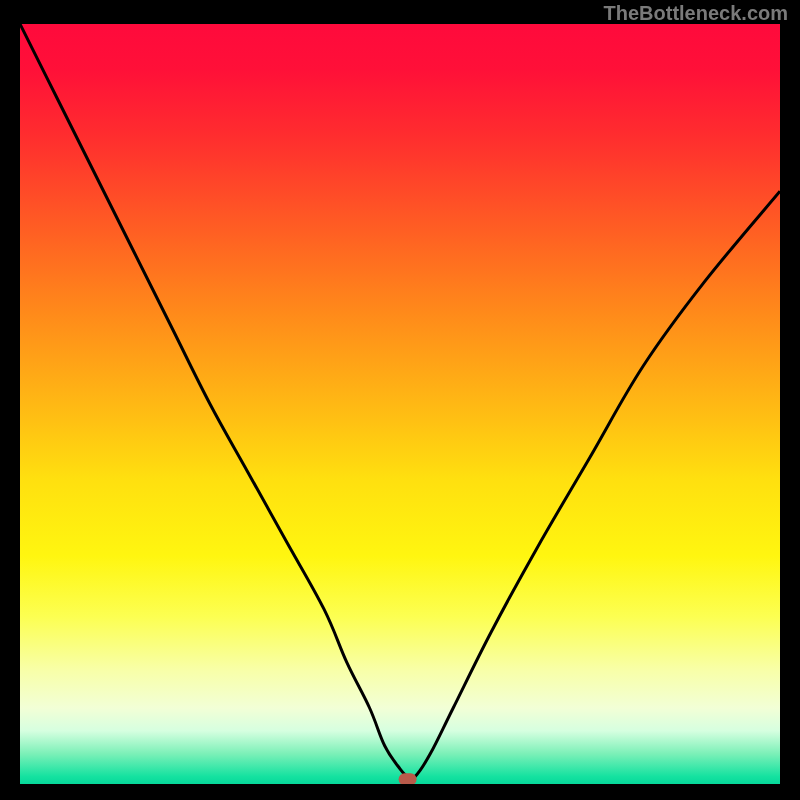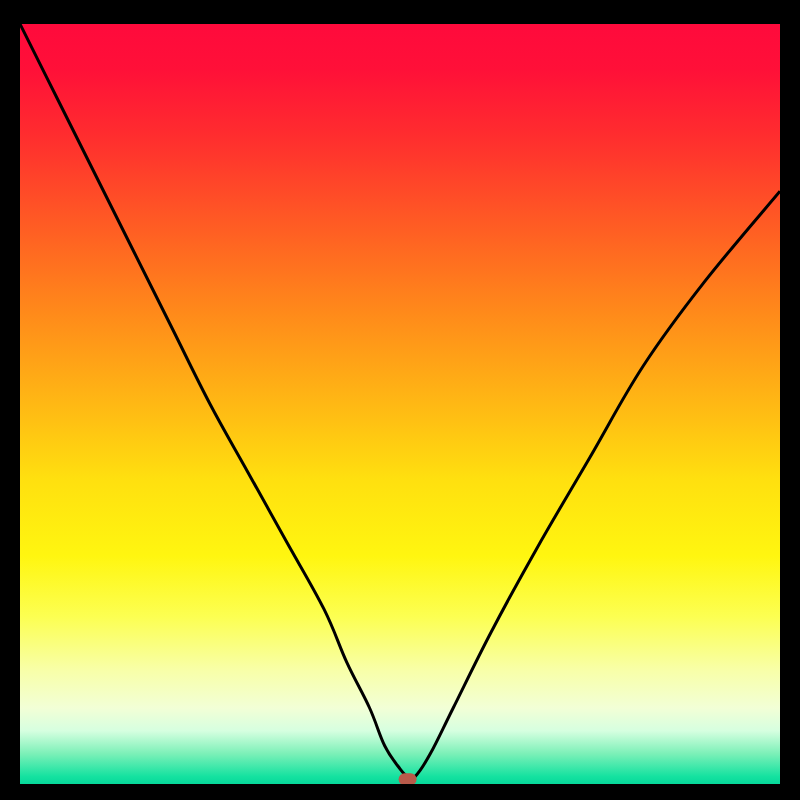--- a/index.html
+++ b/index.html
@@ -66,19 +66,20 @@
     font-weight: 600;
     color: #7a7a7a;
     pointer-events: none;
     user-select: none;
   }
 </style>
 </head>
 <body>
 
 <div class="chart-wrap">
+  <div class="watermark">TheBottleneck.com</div>
   <div class="plot-area">
     <svg class="curve-svg" viewBox="0 0 760 760" preserveAspectRatio="none">
       <path id="curve-path" class="curve-path" d="M 0 0 C 6.84 13.68, 24.32 48.64, 38 76 C 51.68 103.36, 62.32 124.64, 76 152 C 89.68 179.36, 100.32 200.64, 114 228 C 127.68 255.36, 138.32 276.64, 152 304 C 165.68 331.36, 176.32 354.008, 190 380 C 203.68 405.992, 214.32 423.77600000000007, 228 448.40000000000003 C 241.68 473.024, 252.32 492.17599999999993, 266 516.8 C 279.68 541.424, 293.056 563.312, 304 585.2 C 314.944 607.0880000000001, 318.592 620.616, 326.8 638.4 C 335.00800000000004 656.184, 342.76000000000005 668.952, 349.6 684 C 356.44 699.048, 359.32800000000003 711.056, 364.8 722 C 370.272 732.944, 375.896 739.328, 380 744.8 C 384.104 750.2719999999999, 384.86400000000003 751.0319999999999, 387.6 752.4 C 390.336 753.768, 391.096 756.504, 395.2 752.4 C 399.304 748.2959999999999, 403.56000000000006 741.912, 410.40000000000003 729.6 C 417.24 717.288, 422.256 705.888, 433.2 684 C 444.144 662.112, 456.152 636.728, 471.2 608 C 486.248 579.272, 499.0160000000001 555.864, 516.8000000000001 524.4 C 534.5840000000001 492.936, 550.8480000000001 466.032, 570 433.2 C 589.1519999999999 400.368, 602.68 373.46399999999994, 623.1999999999999 341.99999999999994 C 643.7199999999999 310.53599999999994, 659.376 289.864, 684 258.4 C 708.624 226.93599999999998, 746.32 183.61599999999993, 760 167.19999999999993"></path>
       <rect id="marker-rect" class="marker" rx="6" ry="6" x="378.6" y="749.2" width="18" height="12"></rect>
     </svg>
   </div>
 </div>
 
 </body></html>

